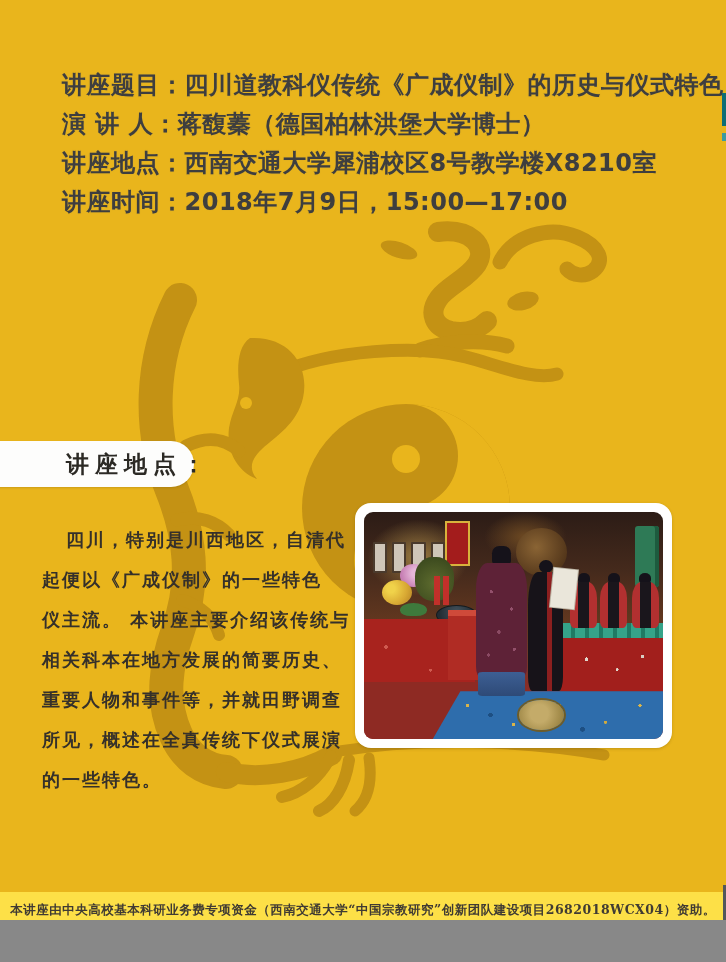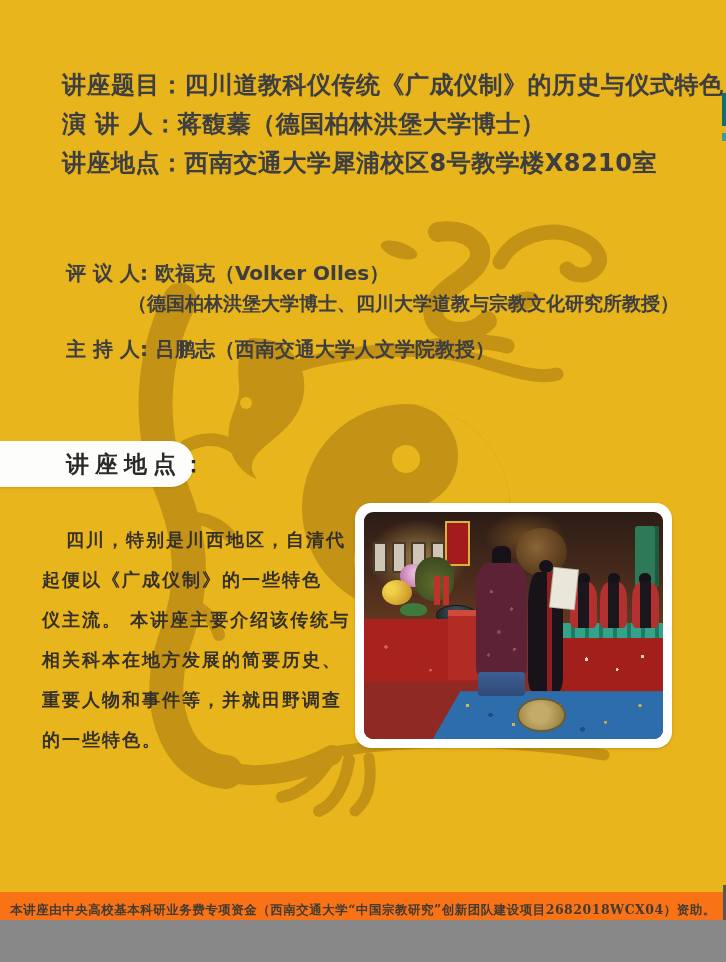--- a/index.html
+++ b/index.html
@@ -126,21 +126,21 @@
       radial-gradient(circle 4px at 75% 65%,#cfa93f 40%,transparent 42%),
       radial-gradient(circle 4px at 90% 30%,#d9b44a 40%,transparent 42%),
       radial-gradient(circle 5px at 25% 50%,#1d4f83 45%,transparent 48%),
       radial-gradient(circle 5px at 65% 80%,#1d4f83 45%,transparent 48%);}
   .ph-carpet-circle{left:52%;top:83%;width:15%;height:13%;border-radius:50%;
     background:radial-gradient(circle at 45% 45%,#c4ab69 30%,#97803f 85%);
     box-shadow:0 0 0 2px #6d5c2a;}
   
   .funding-bar{
     position:absolute;left:0;top:892px;width:726px;height:36px;
-    background:#f97316;display:flex;align-items:center;justify-content:center;
+    background:#fde047;display:flex;align-items:center;justify-content:center;
     font-family:"DejaVu Serif","Liberation Serif",serif;
     font-weight:bold;font-size:12.5px;letter-spacing:0.5px;color:#403b33;
     white-space:nowrap;
   }
   
   .edge-teal{position:absolute;right:0;top:93px;width:4px;height:33px;background:#0f6d74;}
   .edge-teal-sm{position:absolute;right:0;top:133px;width:4px;height:8px;background:#3c9aa0;}
   .edge-gray{position:absolute;right:0;top:885px;width:3px;height:65px;background:#53575a;}
   .edge-white{position:absolute;right:0;top:950px;width:4px;height:12px;background:#f2f3f4;}
 </style>
@@ -180,38 +180,35 @@
       <path d="M331 756 C319 779 301 793 282 797" fill="none" stroke-width="12"></path>
       <path d="M349 760 C345 787 333 805 319 811" fill="none" stroke-width="12"></path>
       <path d="M369 758 C373 785 367 801 355 811" fill="none" stroke-width="11"></path>
     </g>
   </svg>
 
   <div class="top-info">
     <div class="info-line">讲座题目：四川道教科仪传统《广成仪制》的历史与仪式特色</div>
     <div class="info-line">演 讲 人：蒋馥蓁（德国柏林洪堡大学博士）</div>
     <div class="info-line">讲座地点：西南交通大学犀浦校区8号教学楼X8210室</div>
+    <div class="info-line">讲座时间：2018年7月9日，15:00—17:00</div>
   </div>
 
-  <div class="people-block">
-    <div>评 议 人: 欧福克（Volker Olles）</div>
-    <div class="people-affil">（德国柏林洪堡大学博士、四川大学道教与宗教文化研究所教授）</div>
-    <div class="people-host">主 持 人: 吕鹏志（西南交通大学人文学院教授）</div>
-  </div>
 
   <div class="content-label">
     <span>讲座地点：</span>
   </div>
 
   <div class="abstract">
     <div class="abstract-line indent">四川，特别是川西地区，自清代</div>
     <div class="abstract-line">起便以《广成仪制》的一些特色</div>
     <div class="abstract-line">仪主流。 本讲座主要介绍该传统与</div>
     <div class="abstract-line">相关科本在地方发展的简要历史、</div>
     <div class="abstract-line">重要人物和事件等，并就田野调查</div>
+    <div class="abstract-line">所见，概述在全真传统下仪式展演</div>
     <div class="abstract-line">的一些特色。</div>
   </div>
 
   <figure class="photo-frame" style="margin:0;">
     <div class="photo">
       <div class="ph-glow"></div>
       <div class="ph-glow2"></div>
       <div class="ph-frames">
           <i></i>
           <i></i>

